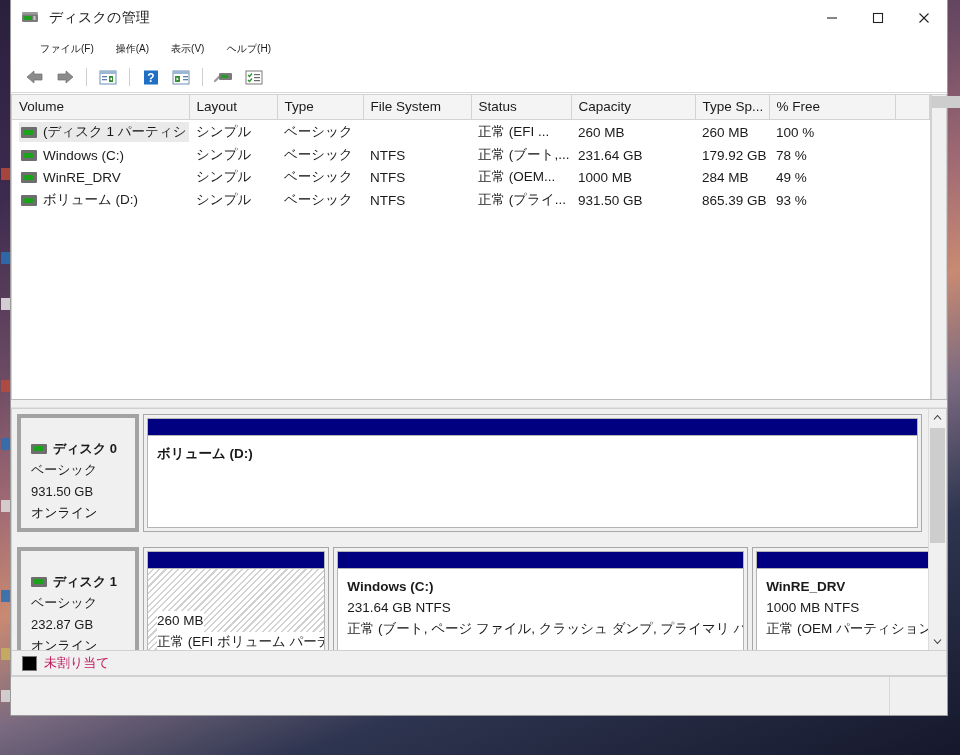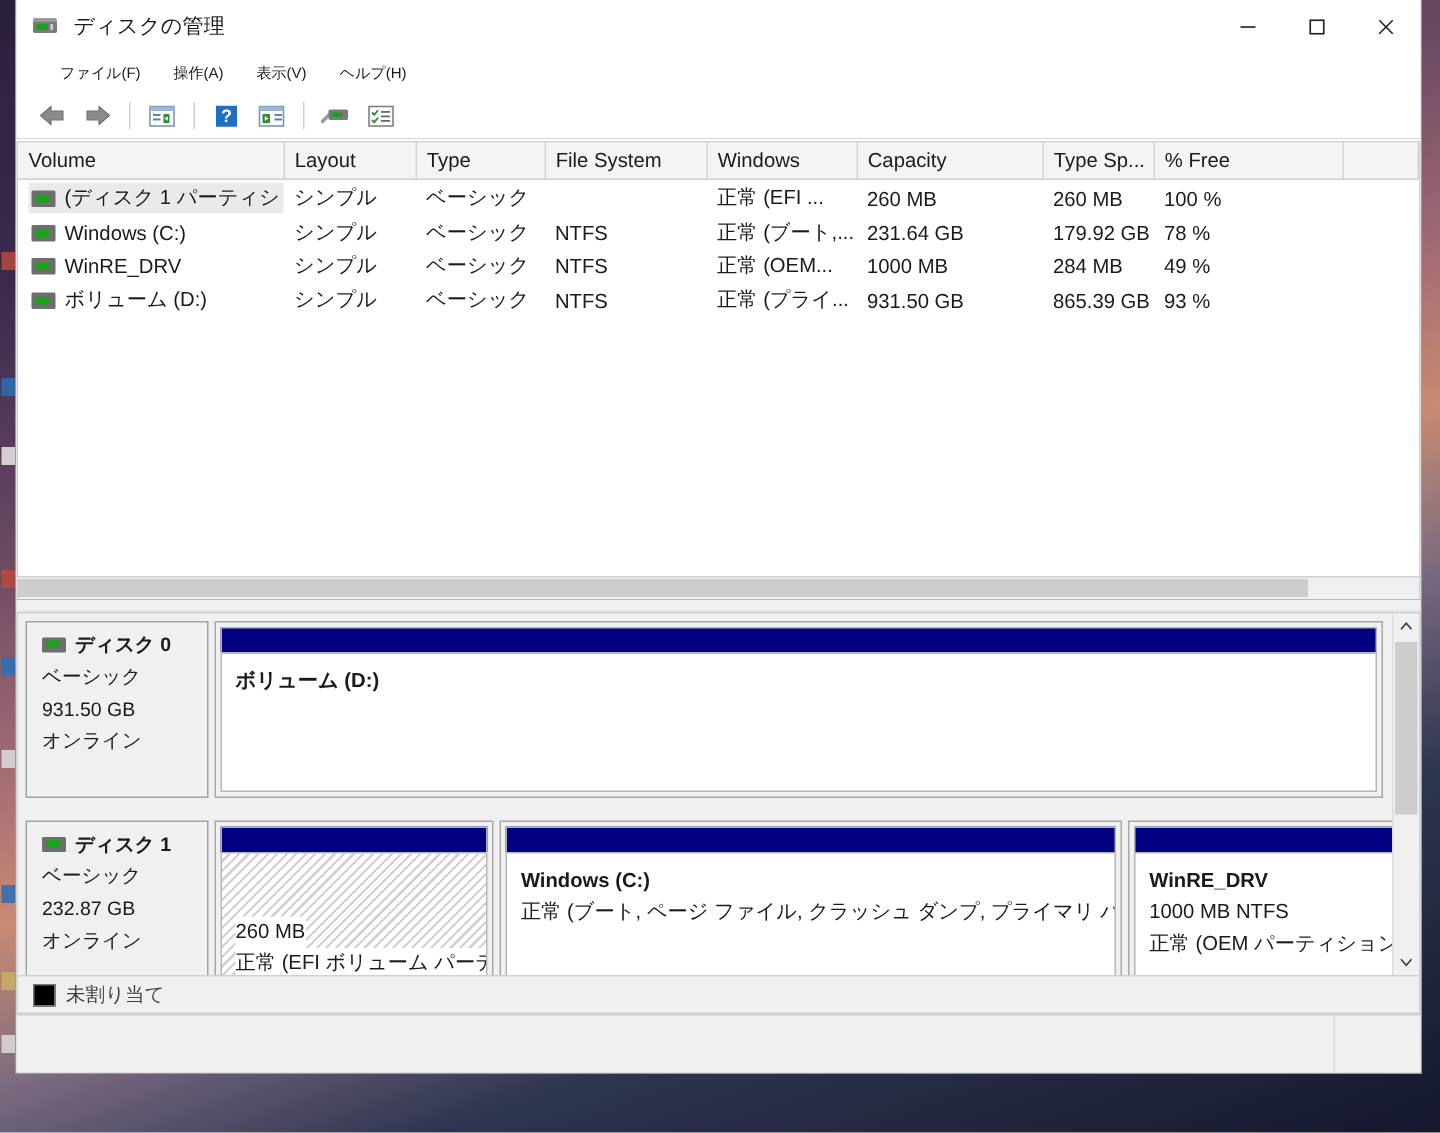--- a/index.html
+++ b/index.html
@@ -57,21 +57,21 @@
   .tb-btn {
     width: 28px; height: 24px; display:flex; align-items:center; justify-content:center;
     cursor: default;
   }
   .tb-sep { width:1px; height:18px; background:#cfcfcf; margin:0 5px; }
 
   
   .split-top {
     flex: 0 0 305px; position: relative; background:#ffffff;
     border-top: 1px solid #ffffff;
-    display:flex; flex-direction:column;
+    display:flex; flex-direction:row;
   }
   
   .list-wrap { position:relative; flex:1 1 auto; overflow:hidden; background:#fff;
                border-left:1px solid #d0d0d0; border-right:1px solid #d0d0d0; }
   table.vol { border-collapse: collapse; width: 100%; table-layout: fixed; }
   table.vol th {
     font-weight: normal; font-size: 13.5px; color:#1a1a1a;
     text-align: left; padding: 4px 0 5px 7px;
     background: #f4f4f4;
     border-right: 1px solid #d3d3d3;
@@ -109,22 +109,22 @@
 
   
   .graph-pane {
     flex: 1 1 auto; position:relative; background:#f0f0f0;
     border:1px solid #d0d0d0; border-bottom:none; display:flex; overflow:hidden;
   }
   .graph-scrollarea { flex:1 1 auto; position:relative; overflow:hidden; }
 
   .diskrow { position:absolute; left:0; width:100%; display:flex; }
   .disk-info {
-    width: 122px; flex:0 0 122px; background:#f0f0f0; border:1px solid #a3a3a3;
-    margin: 5px 0 5px 5px; padding: 4px 0 0 10px; box-sizing:border-box;
+    width: 122px; flex:0 0 122px; background:#f0f0f0; border:4px solid #a3a3a3;
+    margin: 5px 0 5px 5px; padding: 20px 0 0 10px; box-sizing:border-box;
     font-size:13px; color:#1a1a1a; line-height:1.65;
   }
   .disk-info .dname { font-weight:bold; display:flex; align-items:center; gap:6px; }
   .disk-ico { width:16px; height:10px; position:relative; flex:0 0 16px; }
   .disk-ico .body { position:absolute; inset:0; background:#6e6e6e; border-radius:1px; }
   .disk-ico .led { position:absolute; left:3px; top:2.5px; width:9px; height:5px;
                    background:#19a319; border-radius:1px; }
 
   .disk-parts { flex:1 1 auto; display:flex; padding:5px 6px 5px 4px; gap:4px; }
   .part {
@@ -155,21 +155,21 @@
              border-left:1px solid #dcdcdc; position:relative; }
   .vs-arrow { height:17px; display:flex; align-items:center; justify-content:center; }
   .vs-track { position:absolute; left:0; right:0; top:17px; bottom:17px; }
   .vs-thumb { position:absolute; left:1px; right:1px; top:2px; height:115px;
               background:#cdcdcd; }
 
   
   .legend {
     flex: 0 0 24px; background:#f0f0f0; border:1px solid #d0d0d0;
     display:flex; align-items:center; gap:7px; padding-left:10px;
-    font-size:13px; color:#404040;
+    font-size:13px; color:#be185d;
   }
   .legend .sw { width:13px; height:13px; border:1px solid #777; }
   .legend .lg-item { display:flex; align-items:center; gap:7px; margin-right:6px; }
 
   
   .statusbar {
     flex: 0 0 38px; background:#f0f0f0; border-top:1px solid #d0d0d0;
     display:flex; align-items:stretch;
   }
   .sb-cell { border-right:1px solid #d9d9d9; }
@@ -302,21 +302,21 @@
           <col style="width:74px">
             <col style="width:126px">
             <col>
         </colgroup>
         <thead>
           <tr>
             <th>Volume</th>
             <th>Layout</th>
             <th>Type</th>
             <th>File System</th>
-            <th>Windows</th>
+            <th>Status</th>
             <th>Capacity</th>
             <th>Type Sp...</th>
             <th>% Free</th>
             <th></th>
           </tr>
         </thead>
         <tbody>
           <tr class="row selected">
             <td class="volcell">
               <span class="inner">
@@ -448,20 +448,21 @@
             <div class="box">
               <div class="spacer"></div>
               <div class="t2">260 MB</div><br>
               <div class="t3">正常 (EFI ボリューム パーテ</div>
             </div>
           </div>
           <div class="part" style="flex:0 0 49%;">
             <div class="cap"></div>
             <div class="box">
               <div class="t1">Windows  (C:)</div>
+              <div class="t2">231.64 GB NTFS</div>
               <div class="t3">正常 (ブート, ページ ファイル, クラッシュ ダンプ, プライマリ パー</div>
             </div>
           </div>
           <div class="part" style="flex:1 1 auto;">
             <div class="cap"></div>
             <div class="box">
               <div class="t1">WinRE_DRV</div>
               <div class="t2">1000 MB NTFS</div>
               <div class="t3">正常 (OEM パーティション)</div>
             </div>

